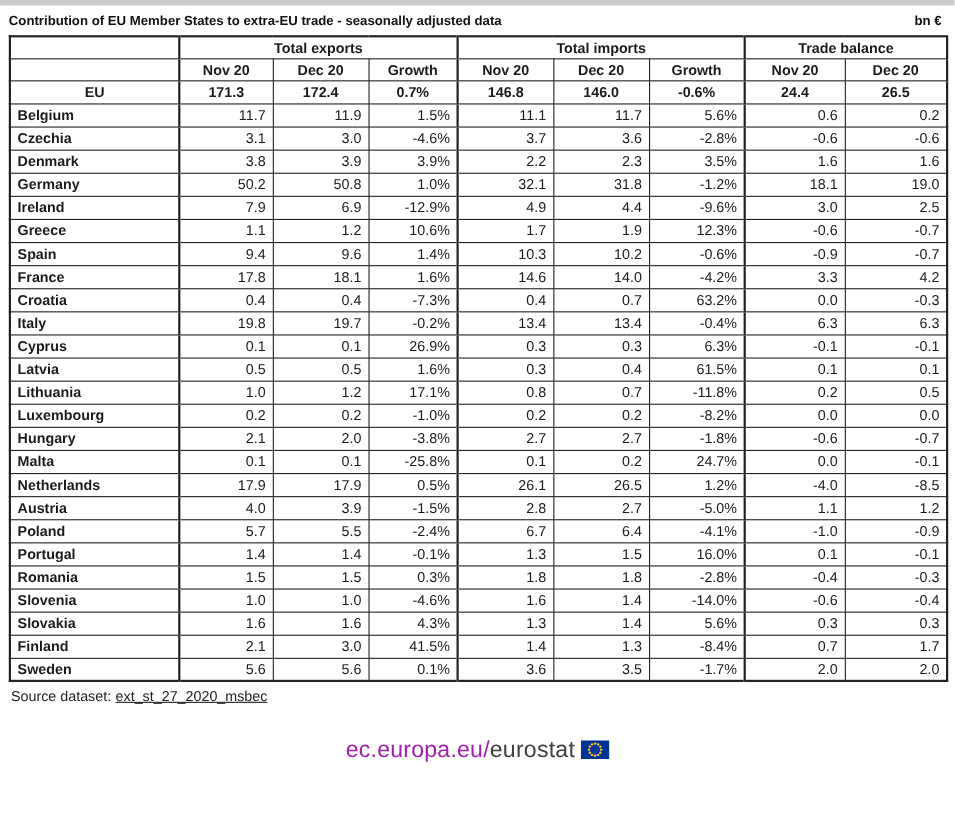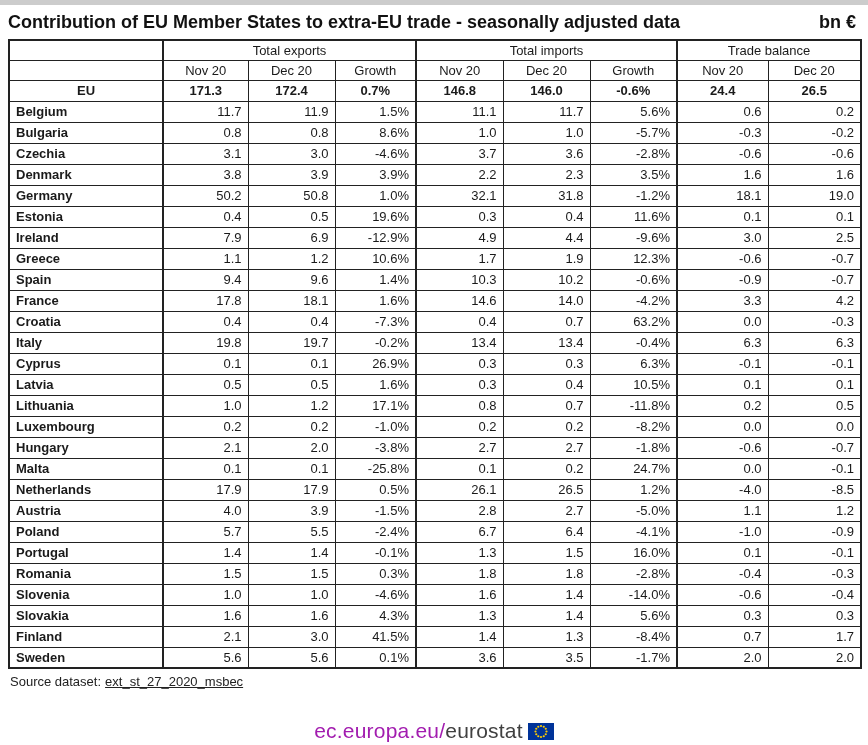--- a/index.html
+++ b/index.html
@@ -13,41 +13,41 @@
   }
   .top-strip {
     height: 5px;
     background: #cccccc;
   }
   .title-row {
     display: flex;
     justify-content: space-between;
     align-items: baseline;
     padding: 7px 12px 6px 8px;
-    font-size: 18px;
+    font-size: 12px;
     font-weight: bold;
     color: #111;
   }
   table.trade {
     border-collapse: collapse;
     table-layout: fixed;
     margin-left: 8px;
     border: 2px solid #222;
   }
   table.trade th, table.trade td {
     border: 1px solid #222;
     font-size: 13px;
     height: 21px;
     padding: 0 6px;
     overflow: hidden;
     white-space: nowrap;
   }
   table.trade thead th {
     text-align: center;
-    font-weight: normal;
+    font-weight: bold;
     height: 20px;
   }
   td.country { font-weight: bold; text-align: left; }
   td.num { text-align: right; }
   .group-end { border-right-width: 2px !important; }
   tr.bold-row td { font-weight: bold; text-align: center; }
   .source-line {
     margin: 5px 0 0 10px;
     font-size: 13px;
     color: #222;
@@ -130,31 +130,20 @@
         <td class="num">11.7</td>
         <td class="num">11.9</td>
         <td class="num group-end">1.5%</td>
         <td class="num">11.1</td>
         <td class="num">11.7</td>
         <td class="num group-end">5.6%</td>
         <td class="num">0.6</td>
         <td class="num">0.2</td>
       </tr>
       <tr>
-        <td class="country group-end">Bulgaria</td>
-        <td class="num">0.8</td>
-        <td class="num">0.8</td>
-        <td class="num group-end">8.6%</td>
-        <td class="num">1.0</td>
-        <td class="num">1.0</td>
-        <td class="num group-end">-5.7%</td>
-        <td class="num">-0.3</td>
-        <td class="num">-0.2</td>
-      </tr>
-      <tr>
         <td class="country group-end">Czechia</td>
         <td class="num">3.1</td>
         <td class="num">3.0</td>
         <td class="num group-end">-4.6%</td>
         <td class="num">3.7</td>
         <td class="num">3.6</td>
         <td class="num group-end">-2.8%</td>
         <td class="num">-0.6</td>
         <td class="num">-0.6</td>
       </tr>
@@ -174,31 +163,20 @@
         <td class="num">50.2</td>
         <td class="num">50.8</td>
         <td class="num group-end">1.0%</td>
         <td class="num">32.1</td>
         <td class="num">31.8</td>
         <td class="num group-end">-1.2%</td>
         <td class="num">18.1</td>
         <td class="num">19.0</td>
       </tr>
       <tr>
-        <td class="country group-end">Estonia</td>
-        <td class="num">0.4</td>
-        <td class="num">0.5</td>
-        <td class="num group-end">19.6%</td>
-        <td class="num">0.3</td>
-        <td class="num">0.4</td>
-        <td class="num group-end">11.6%</td>
-        <td class="num">0.1</td>
-        <td class="num">0.1</td>
-      </tr>
-      <tr>
         <td class="country group-end">Ireland</td>
         <td class="num">7.9</td>
         <td class="num">6.9</td>
         <td class="num group-end">-12.9%</td>
         <td class="num">4.9</td>
         <td class="num">4.4</td>
         <td class="num group-end">-9.6%</td>
         <td class="num">3.0</td>
         <td class="num">2.5</td>
       </tr>
@@ -268,21 +246,21 @@
         <td class="num">-0.1</td>
         <td class="num">-0.1</td>
       </tr>
       <tr>
         <td class="country group-end">Latvia</td>
         <td class="num">0.5</td>
         <td class="num">0.5</td>
         <td class="num group-end">1.6%</td>
         <td class="num">0.3</td>
         <td class="num">0.4</td>
-        <td class="num group-end">10.5%</td>
+        <td class="num group-end">61.5%</td>
         <td class="num">0.1</td>
         <td class="num">0.1</td>
       </tr>
       <tr>
         <td class="country group-end">Lithuania</td>
         <td class="num">1.0</td>
         <td class="num">1.2</td>
         <td class="num group-end">17.1%</td>
         <td class="num">0.8</td>
         <td class="num">0.7</td>

